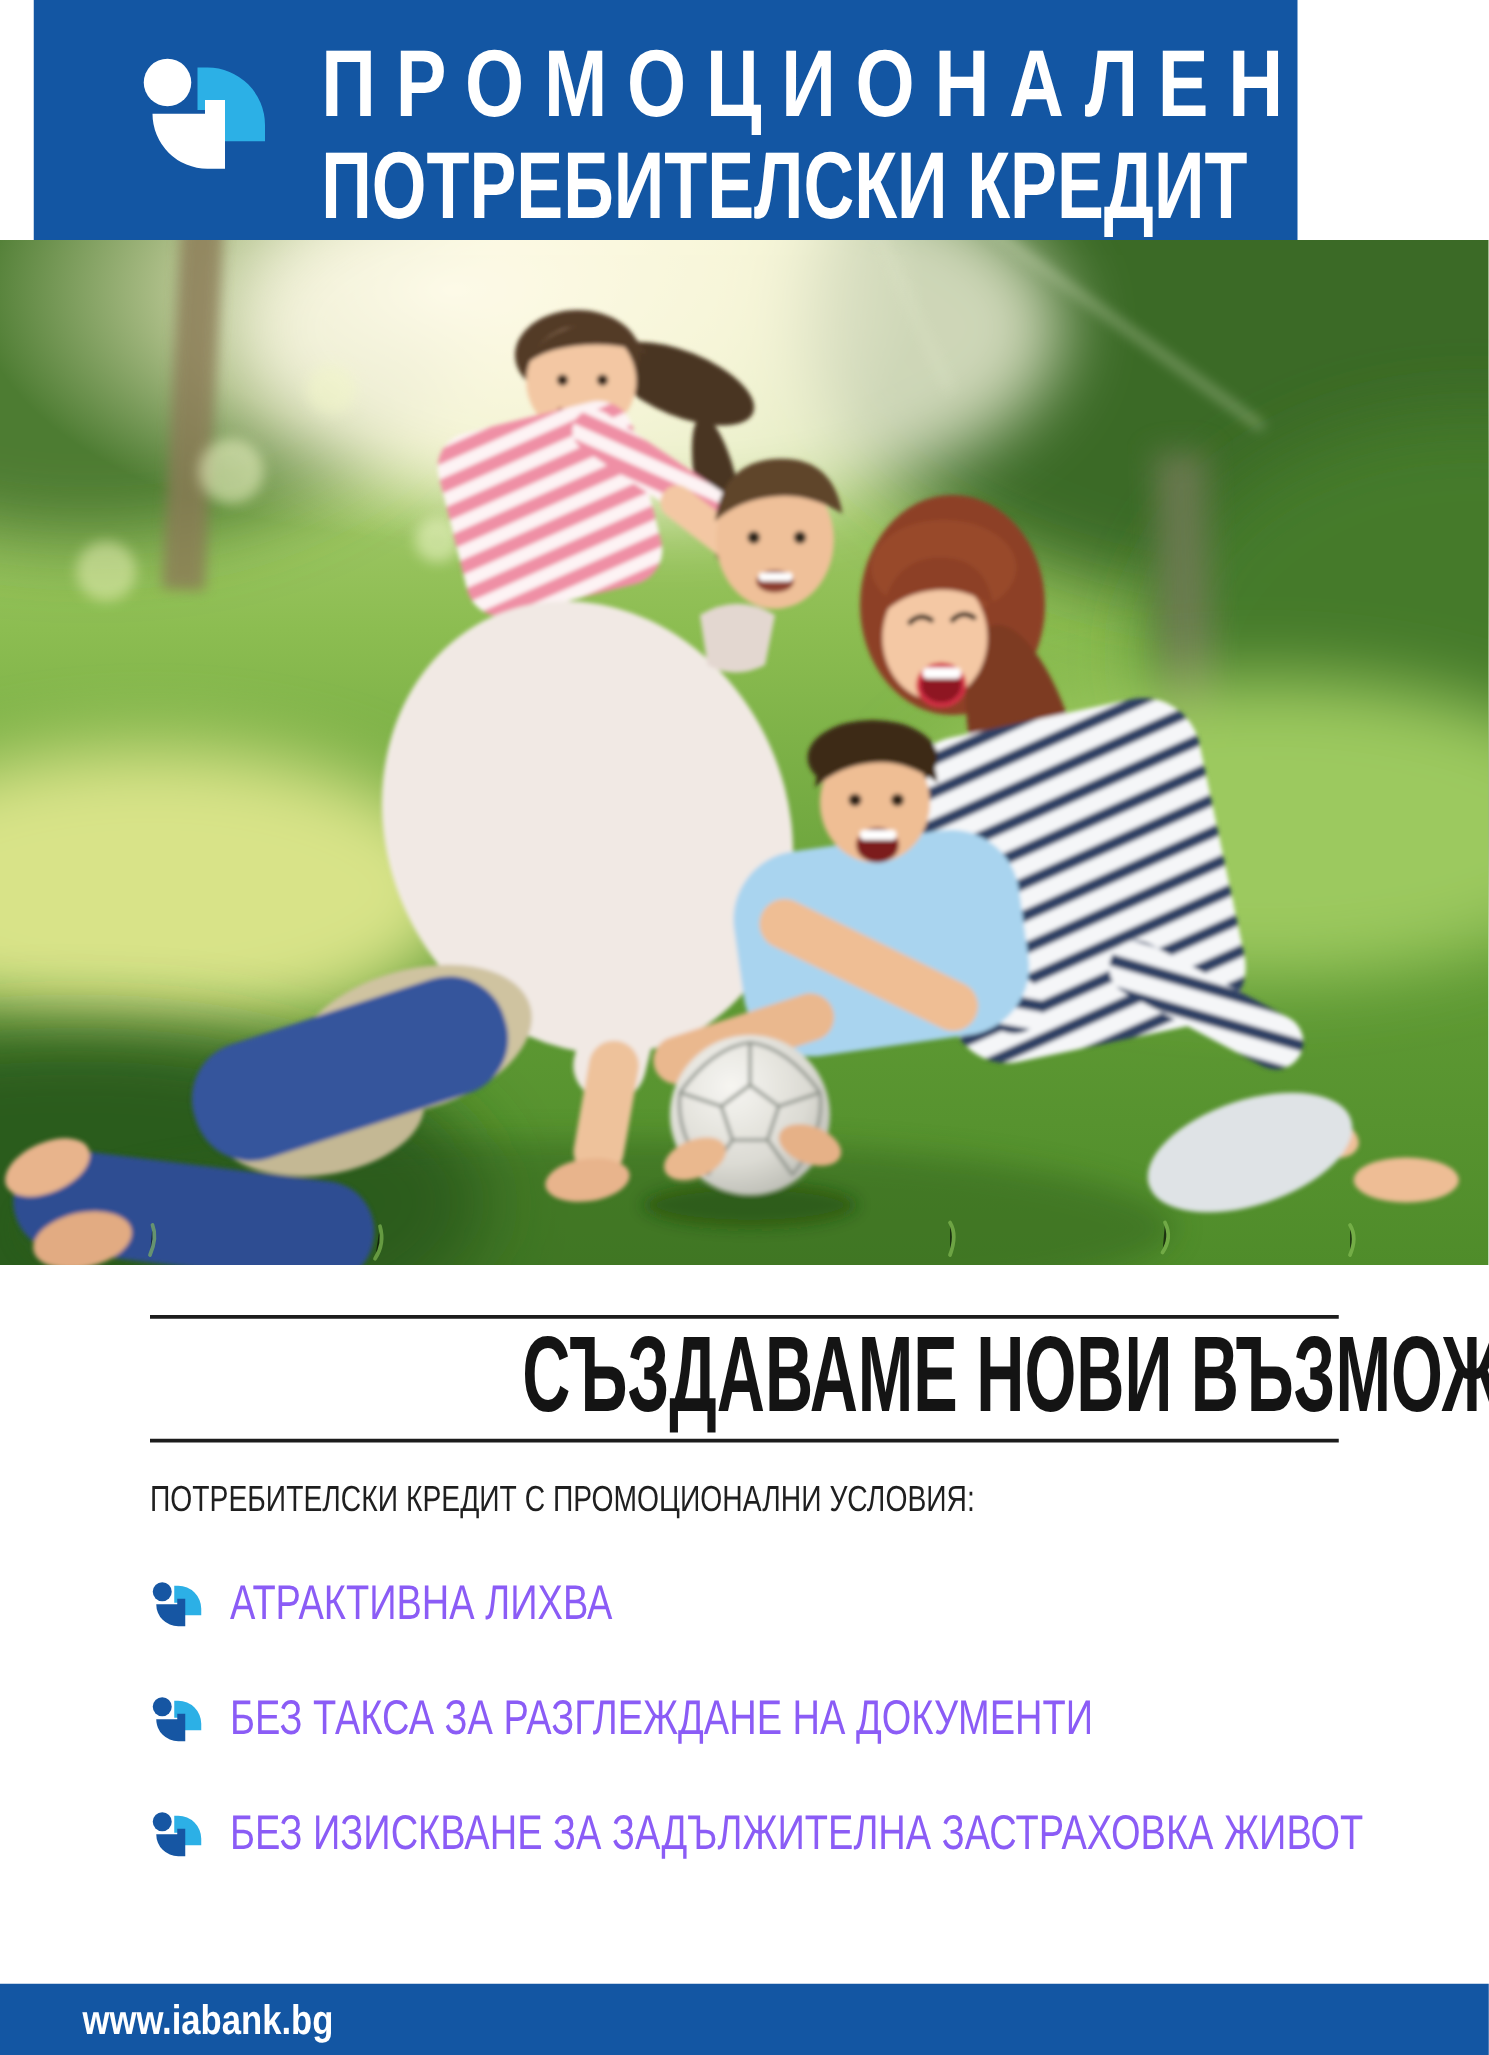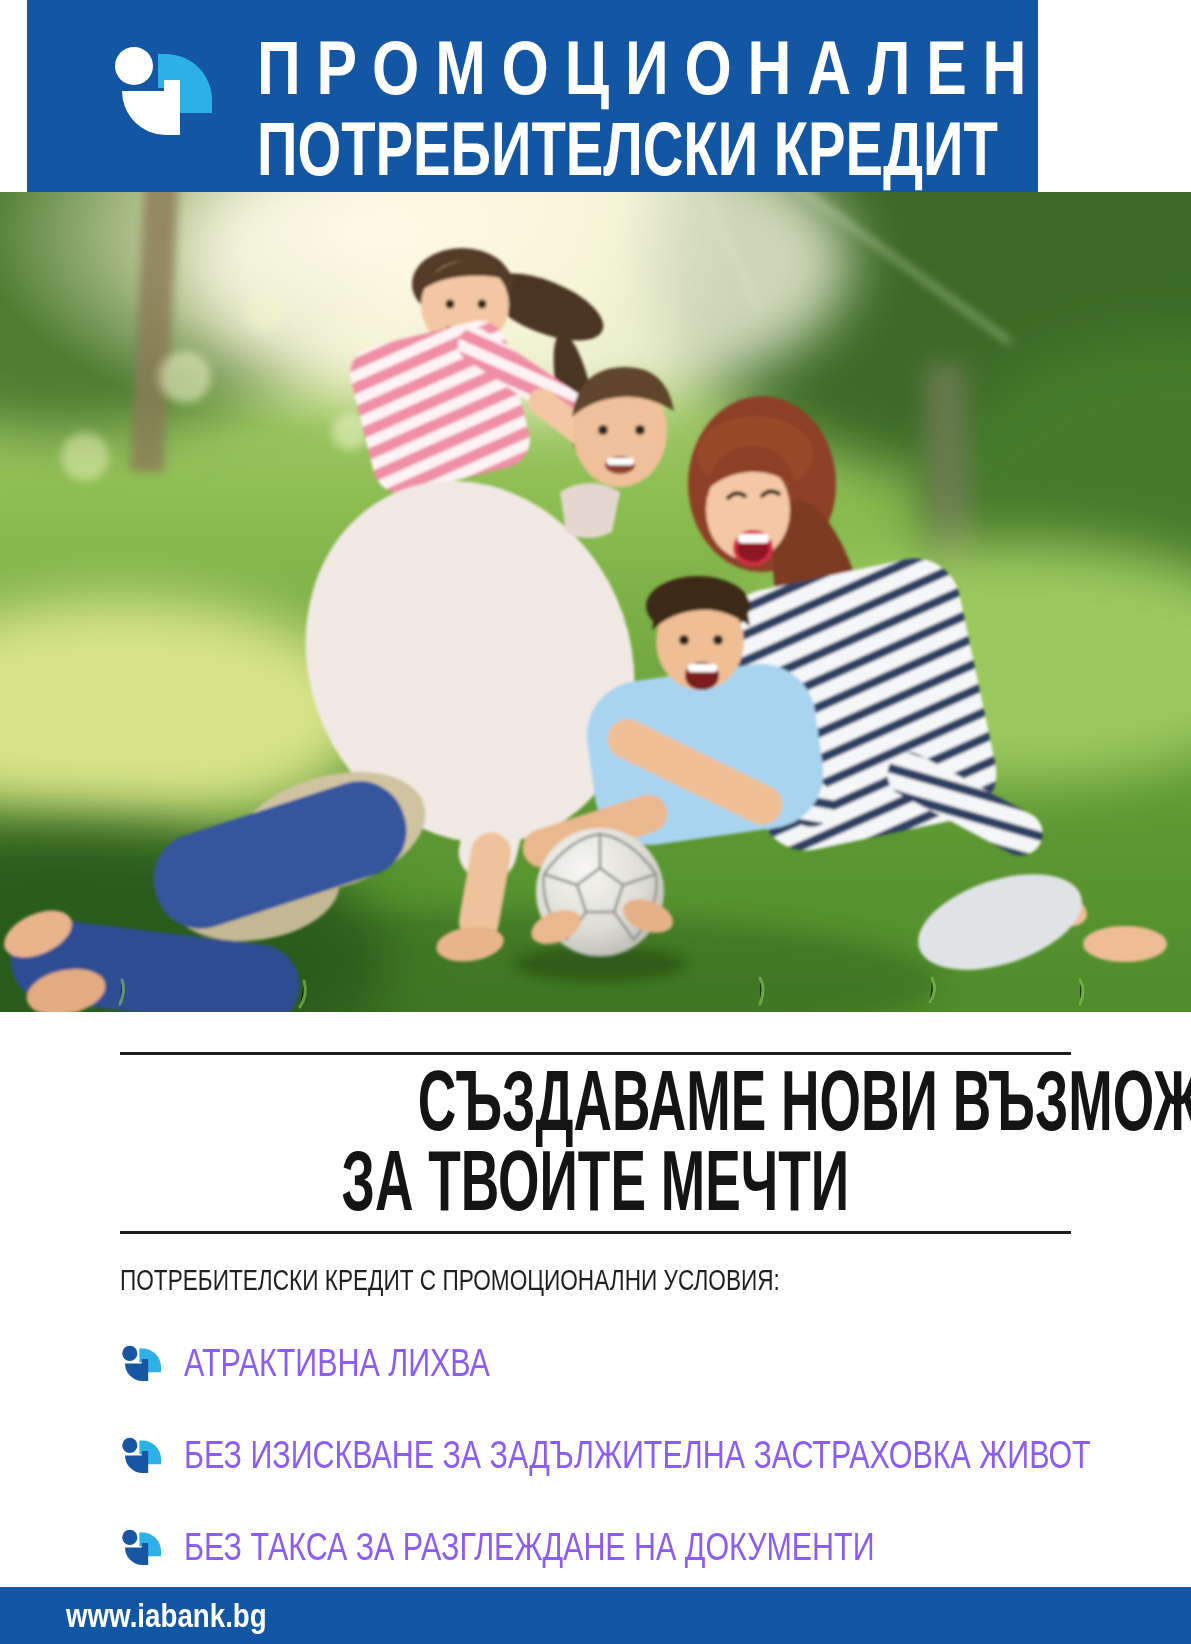--- a/index.html
+++ b/index.html
@@ -234,46 +234,45 @@
       <path d="M1080,812 q6,-14 0,-24"></path>
     </g>
   </svg>
 </div>
 
 <div class="content">
   <div class="content-inner">
     <hr class="rule">
     <div class="headline">
       <div><span class="hcond">СЪЗДАВАМЕ НОВИ ВЪЗМОЖНОСТИ</span></div>
-      <div><span class="hcond">ЗА ТВОИТЕ МЕЧТИ</span></div>
     </div>
     <hr class="rule">
 
     <div class="subheading">
       <span class="condL">ПОТРЕБИТЕЛСКИ КРЕДИТ С ПРОМОЦИОНАЛНИ УСЛОВИЯ:</span>
     </div>
 
     <ul class="bullets">
       <li class="bullet">
         <svg class="bullet-icon" viewBox="0 0 100 100">
             <use href="#ia-logo"></use>
           </svg>
         <span class="bullet-label"><span class="condL">АТРАКТИВНА ЛИХВА</span></span>
       </li>
       <li class="bullet">
         <svg class="bullet-icon" viewBox="0 0 100 100">
             <use href="#ia-logo"></use>
           </svg>
-        <span class="bullet-label"><span class="condL">БЕЗ ИЗИСКВАНЕ ЗА ЗАДЪЛЖИТЕЛНА ЗАСТРАХОВКА ЖИВОТ</span></span>
+        <span class="bullet-label"><span class="condL">БЕЗ ТАКСА ЗА РАЗГЛЕЖДАНЕ НА ДОКУМЕНТИ</span></span>
       </li>
       <li class="bullet">
         <svg class="bullet-icon" viewBox="0 0 100 100">
             <use href="#ia-logo"></use>
           </svg>
-        <span class="bullet-label"><span class="condL">БЕЗ ТАКСА ЗА РАЗГЛЕЖДАНЕ НА ДОКУМЕНТИ</span></span>
+        <span class="bullet-label"><span class="condL">БЕЗ ИЗИСКВАНЕ ЗА ЗАДЪЛЖИТЕЛНА ЗАСТРАХОВКА ЖИВОТ</span></span>
       </li>
     </ul>
   </div>
 </div>
 
 <div class="footer">
   <div class="f-item f-left"><span class="fcond">www.iabank.bg</span></div>
 </div>
 
 </body></html>

